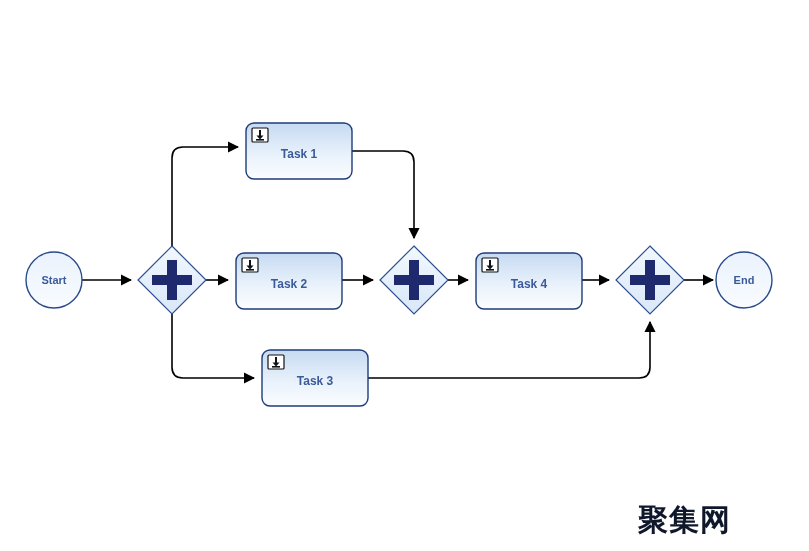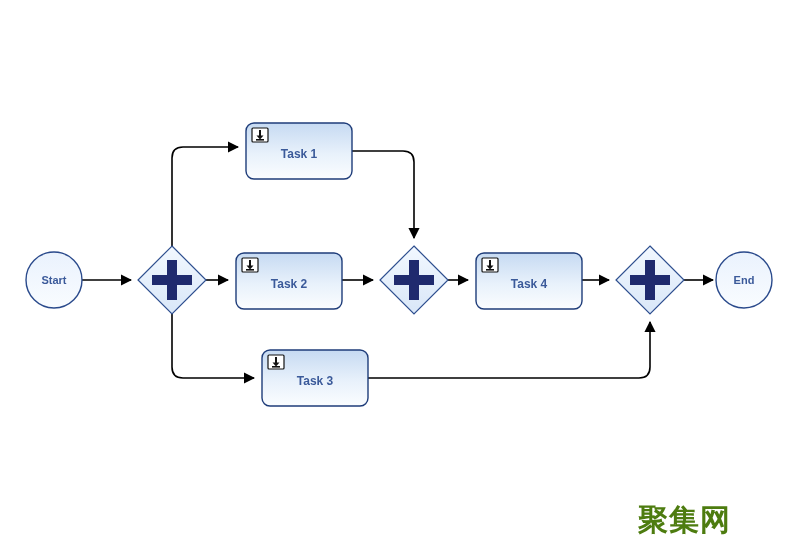--- a/index.html
+++ b/index.html
@@ -69,21 +69,21 @@
     fill: #111111;
   }
   #watermark {
     position: absolute;
     right: 78px;
     bottom: 10px;
     font-family: "DejaVu Sans", sans-serif;
     font-size: 30px;
     font-weight: bold;
     letter-spacing: 1px;
-    color: #4d7c0f;
+    color: #0f172a;
     user-select: none;
   }
 </style>
 </head>
 <body>
 
 <div id="canvas-root">
 
   <svg id="diagram-svg" viewBox="0 0 809 551">
     <defs>

